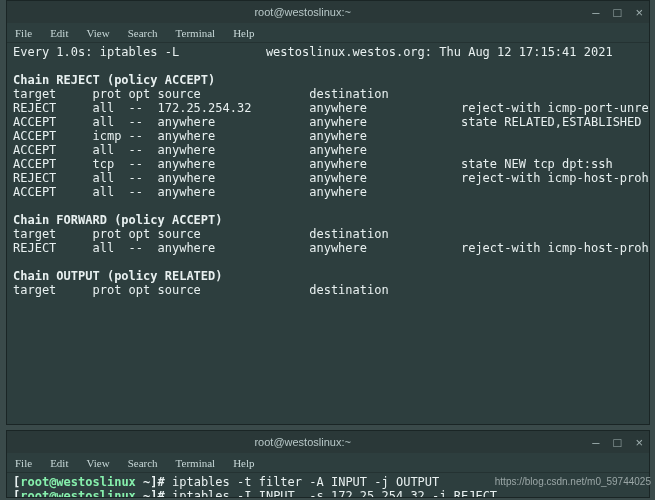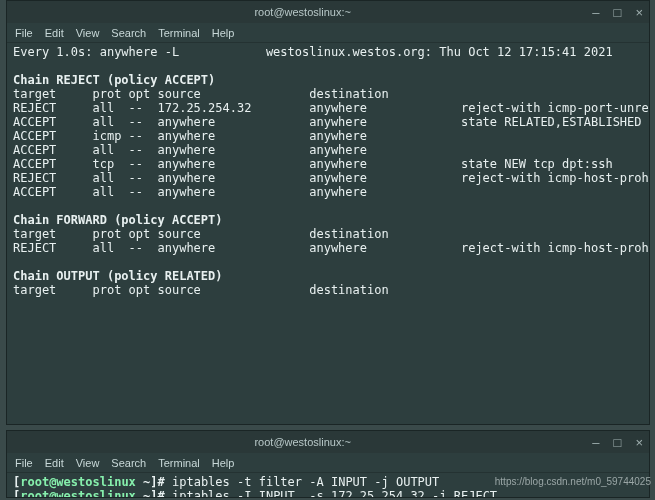--- a/index.html
+++ b/index.html
@@ -33,23 +33,23 @@
     }
     .title-text { flex: 1; text-align: center; }
     .win-controls { display: flex; gap: 14px; font-size: 13px; }
     .win-controls span { color: #a0b0b0; cursor: default; }
     .menubar {
       background: #2d3e3e;
       height: 20px;
       display: flex;
       align-items: center;
       padding: 0 8px;
-      gap: 12px;
+      gap: 18px;
       color: #c8d8d8;
-      font-family: Liberation Sans, sans-serif;
+      font-family: Liberation Serif, serif;
       font-size: 11px;
       border-bottom: 1px solid #243232;
     }
     .menubar span { cursor: default; }
     .terminal-body {
       flex: 1;
       padding: 2px 6px;
       color: #e8f0f0;
       white-space: pre;
       line-height: 14px;
@@ -85,21 +85,21 @@
     </div>
   </div>
   <div class="menubar">
     <span>File</span>
     <span>Edit</span>
     <span>View</span>
     <span>Search</span>
     <span>Terminal</span>
     <span>Help</span>
   </div>
-  <div class="terminal-body"><span>Every 1.0s: anywhere -L</span>            <span>westoslinux.westos.org: Thu Oct 12 17:15:41 2021</span>
+  <div class="terminal-body"><span>Every 1.0s: iptables -L</span>            <span>westoslinux.westos.org: Thu Aug 12 17:15:41 2021</span>
 
 <span class="bold">Chain REJECT (policy ACCEPT)</span>
 <span>target     prot opt source               destination</span>
 <span>REJECT     all  --  172.25.254.32        anywhere             reject-with icmp-port-unreachable</span>
 <span>ACCEPT     all  --  anywhere             anywhere             state RELATED,ESTABLISHED</span>
 <span>ACCEPT     icmp --  anywhere             anywhere</span>
 <span>ACCEPT     all  --  anywhere             anywhere</span>
 <span>ACCEPT     tcp  --  anywhere             anywhere             state NEW tcp dpt:ssh</span>
 <span>REJECT     all  --  anywhere             anywhere             reject-with icmp-host-prohibited</span>
 <span>ACCEPT     all  --  anywhere             anywhere</span>

